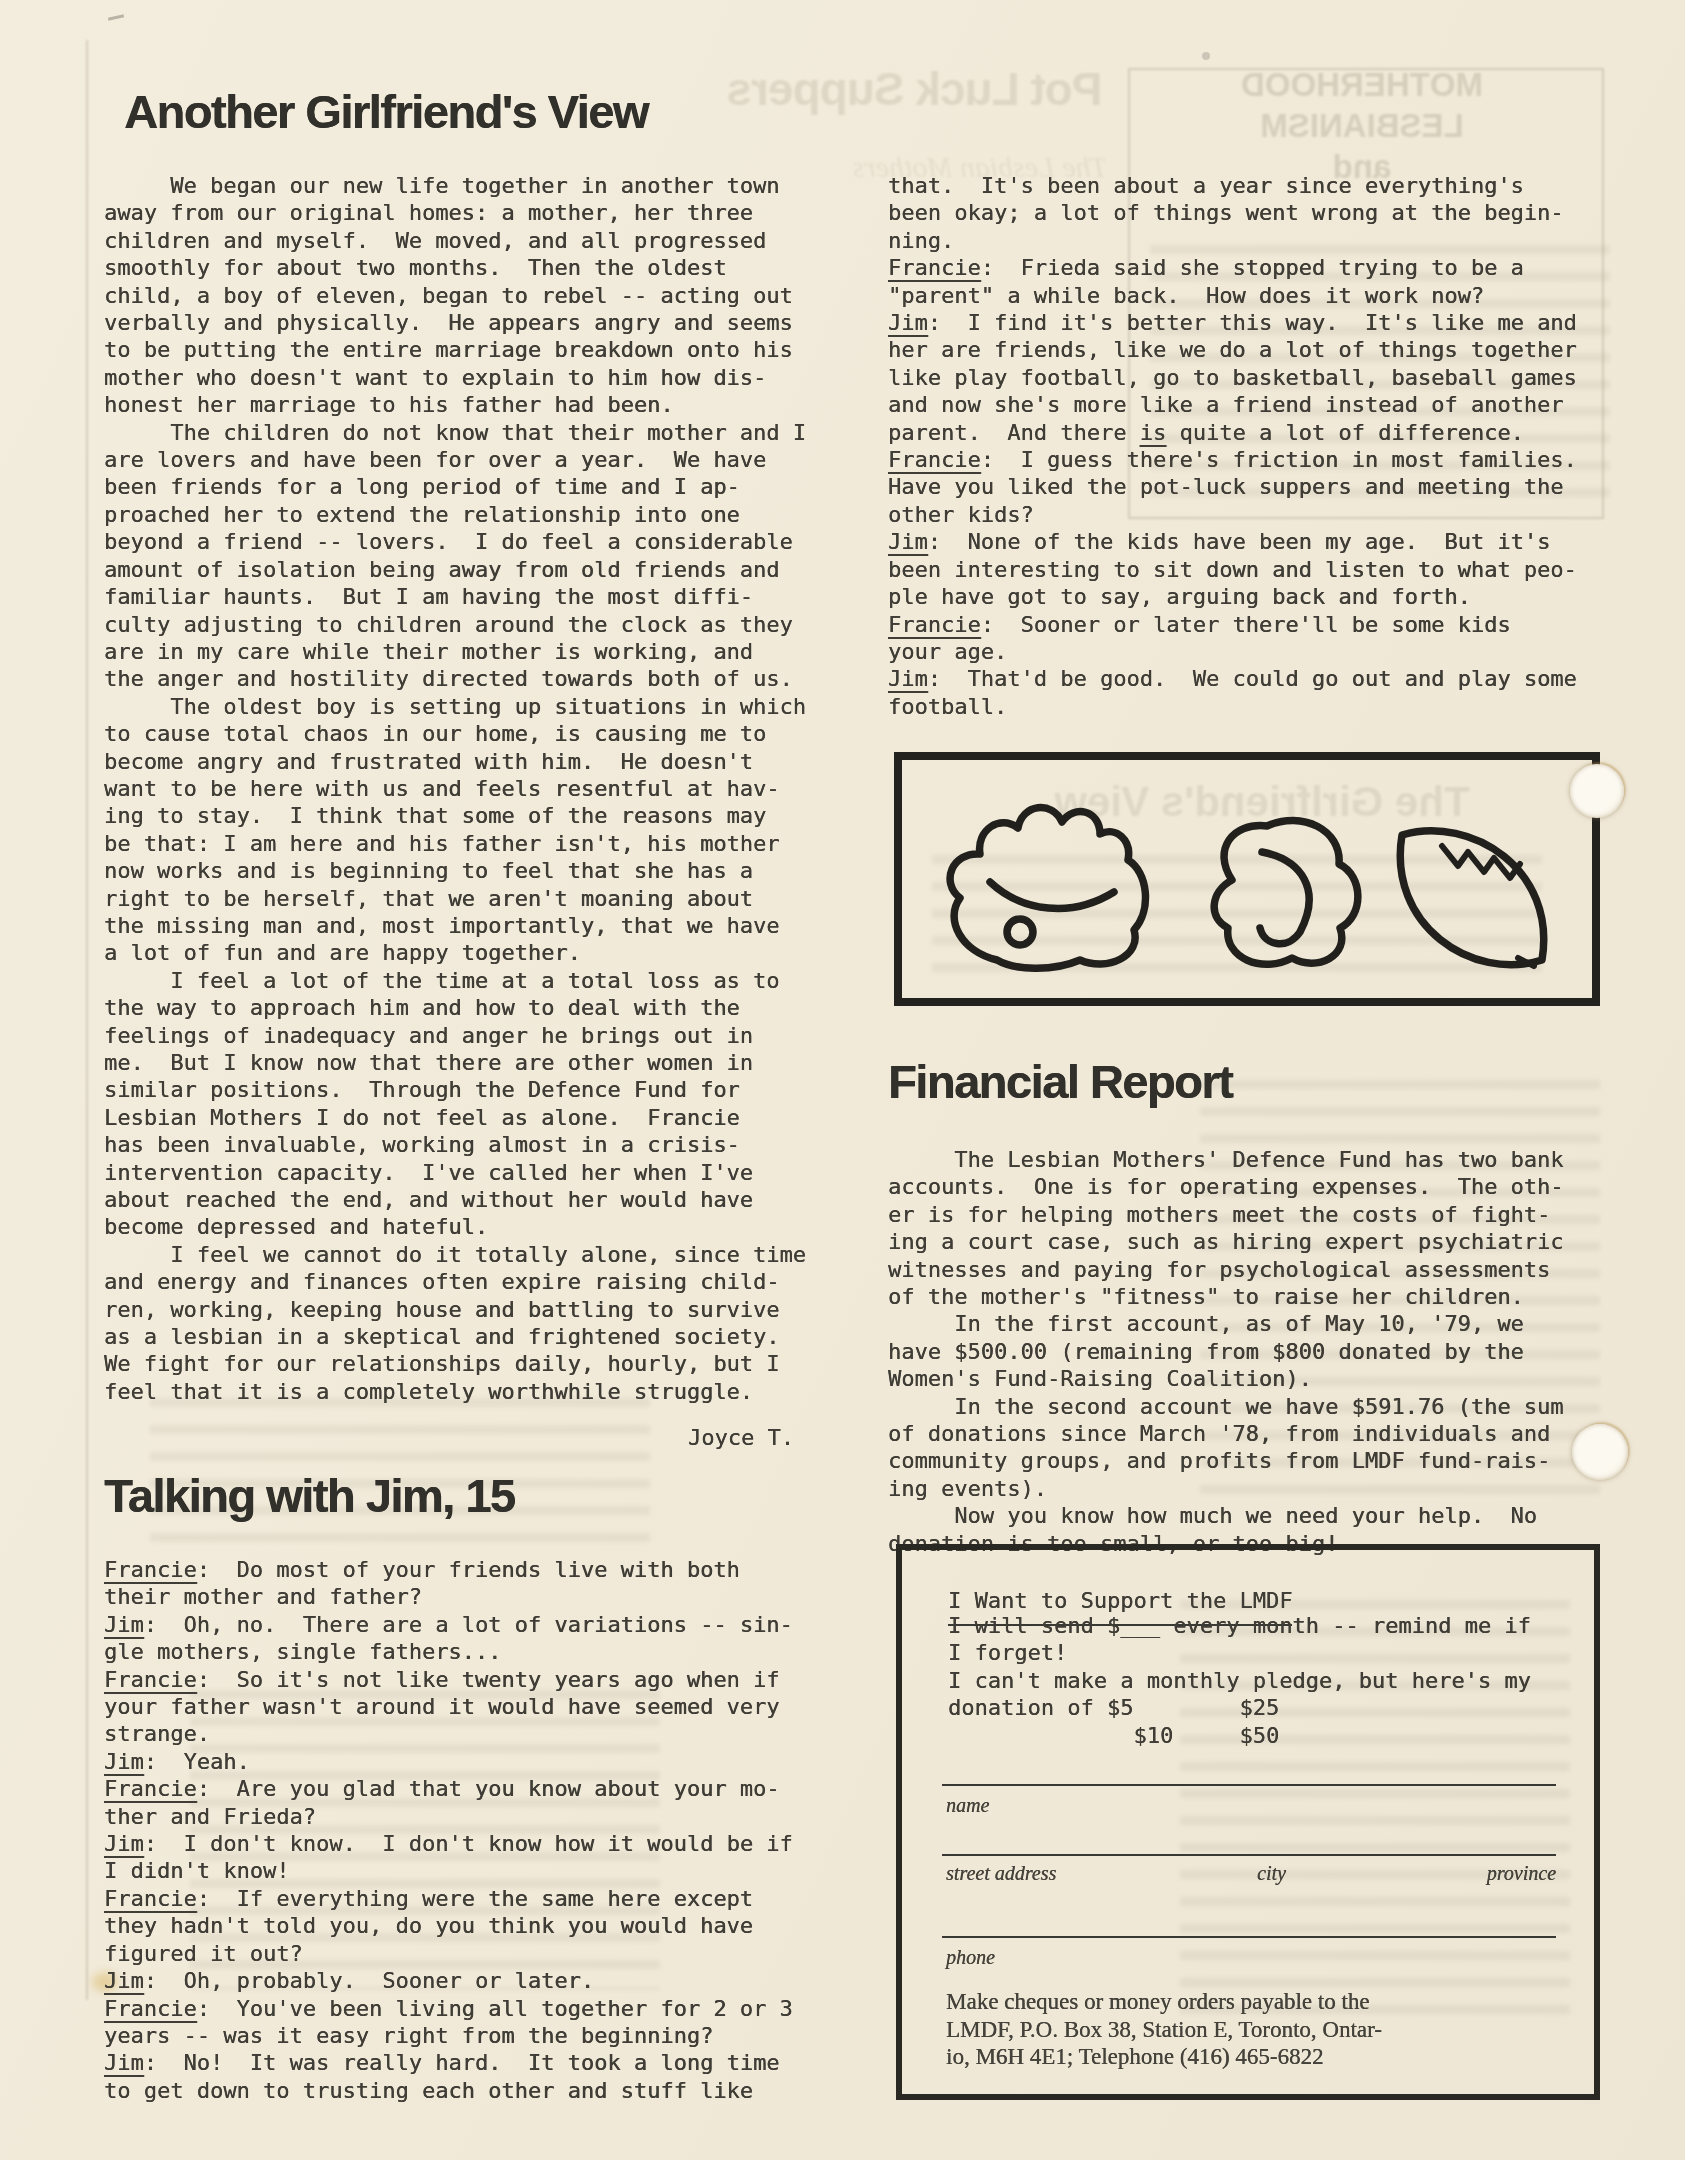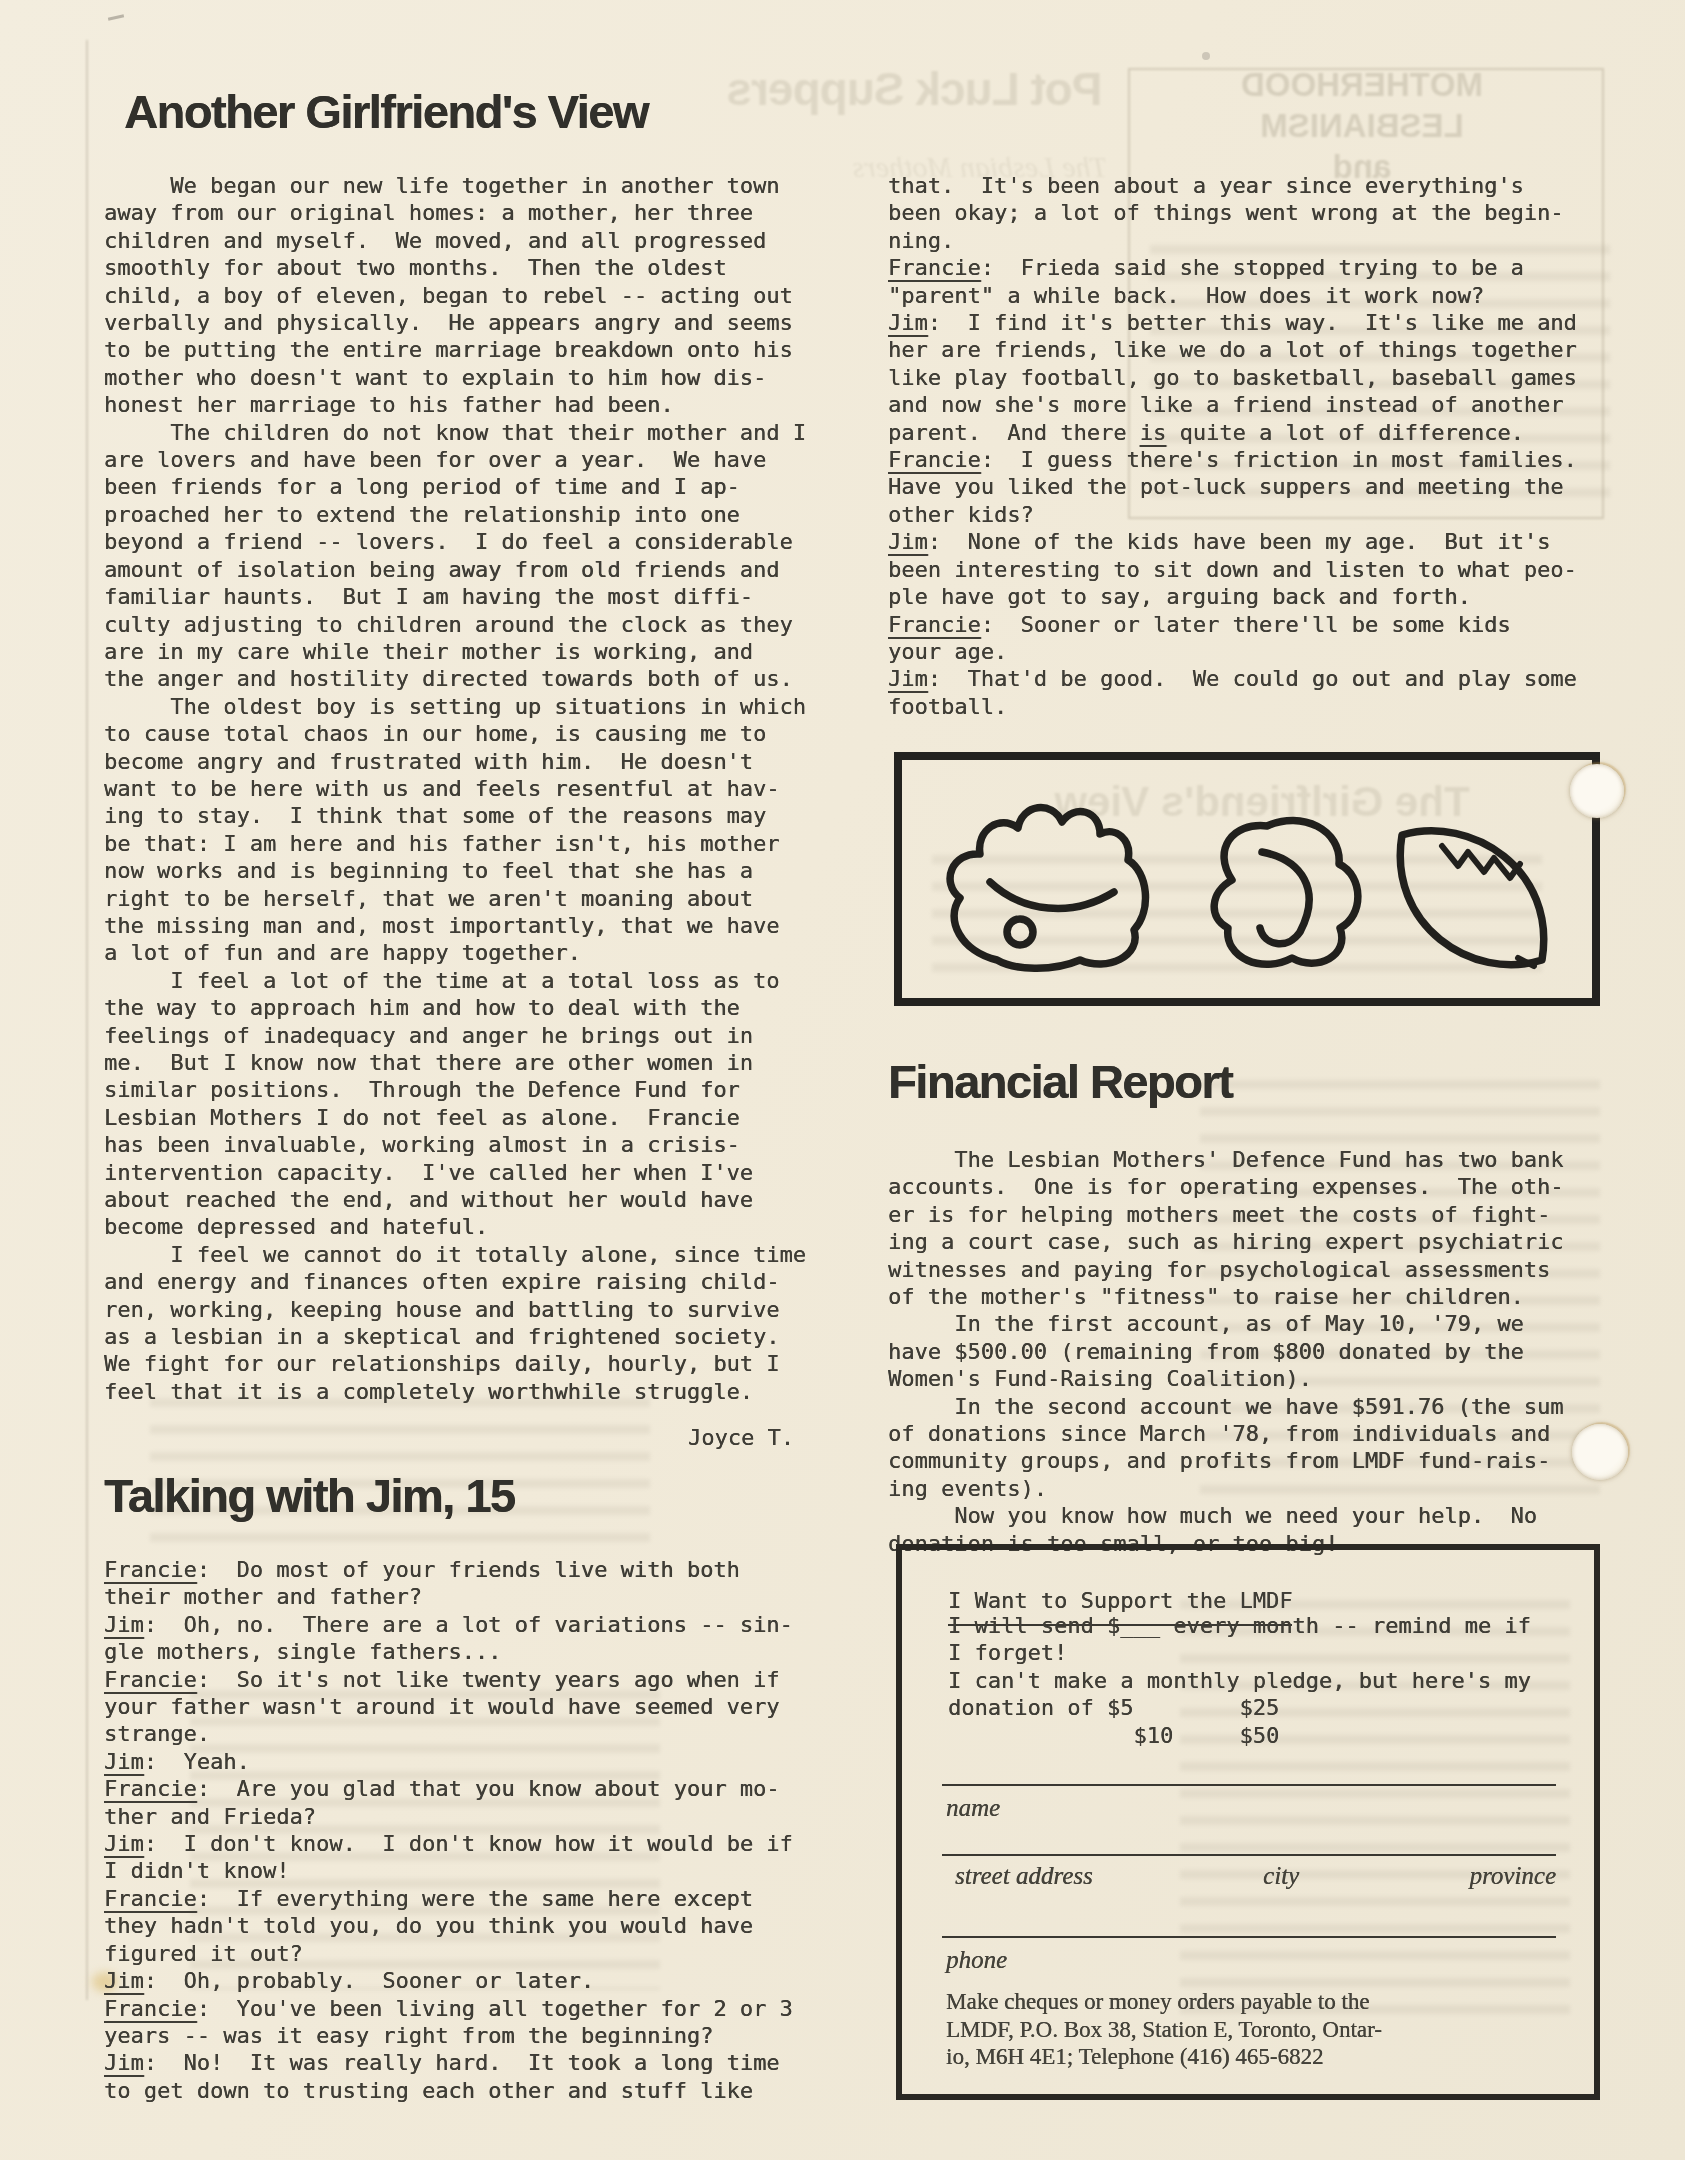--- a/index.html
+++ b/index.html
@@ -35,26 +35,26 @@
   .coupon-header{
     position:absolute;left:46px;top:38px;
     font-size:22px;letter-spacing:0;white-space:pre;
     border-bottom:2px solid #3a3832;padding-bottom:11px;
     text-shadow:0.35px 0 0 currentColor;
   }
   .coupon-pledge{left:46px;top:62px;position:absolute;white-space:pre;font-size:22px;line-height:27.4px;text-shadow:0.35px 0 0 currentColor;}
   .rule{position:absolute;height:2px;background:#3a3832;left:40px;width:614px;}
   .ilabel{
     position:absolute;font-family:"Liberation Serif",serif;font-style:italic;
-    font-size:25px;color:#44423a;text-shadow:0.3px 0 0 currentColor;
+    font-size:20px;color:#44423a;text-shadow:0.3px 0 0 currentColor;
   }
   .labels-row{
     position:absolute;left:44px;top:312px;width:610px;display:flex;justify-content:space-between;
   }
-  .labels-row .ilabel{position:static;margin-left:9px;}
+  .labels-row .ilabel{position:static;}
   .coupon-note{
     position:absolute;left:44px;top:438px;white-space:pre;
     font-family:"Liberation Serif",serif;
     font-size:23px;line-height:27.5px;color:#44423a;text-shadow:0.3px 0 0 currentColor;
   }
   
   .ghost{
     position:absolute;transform:scaleX(-1);
     color:#9a927c;filter:blur(1.2px);
     font-family:"Liberation Sans",sans-serif;font-weight:700;

